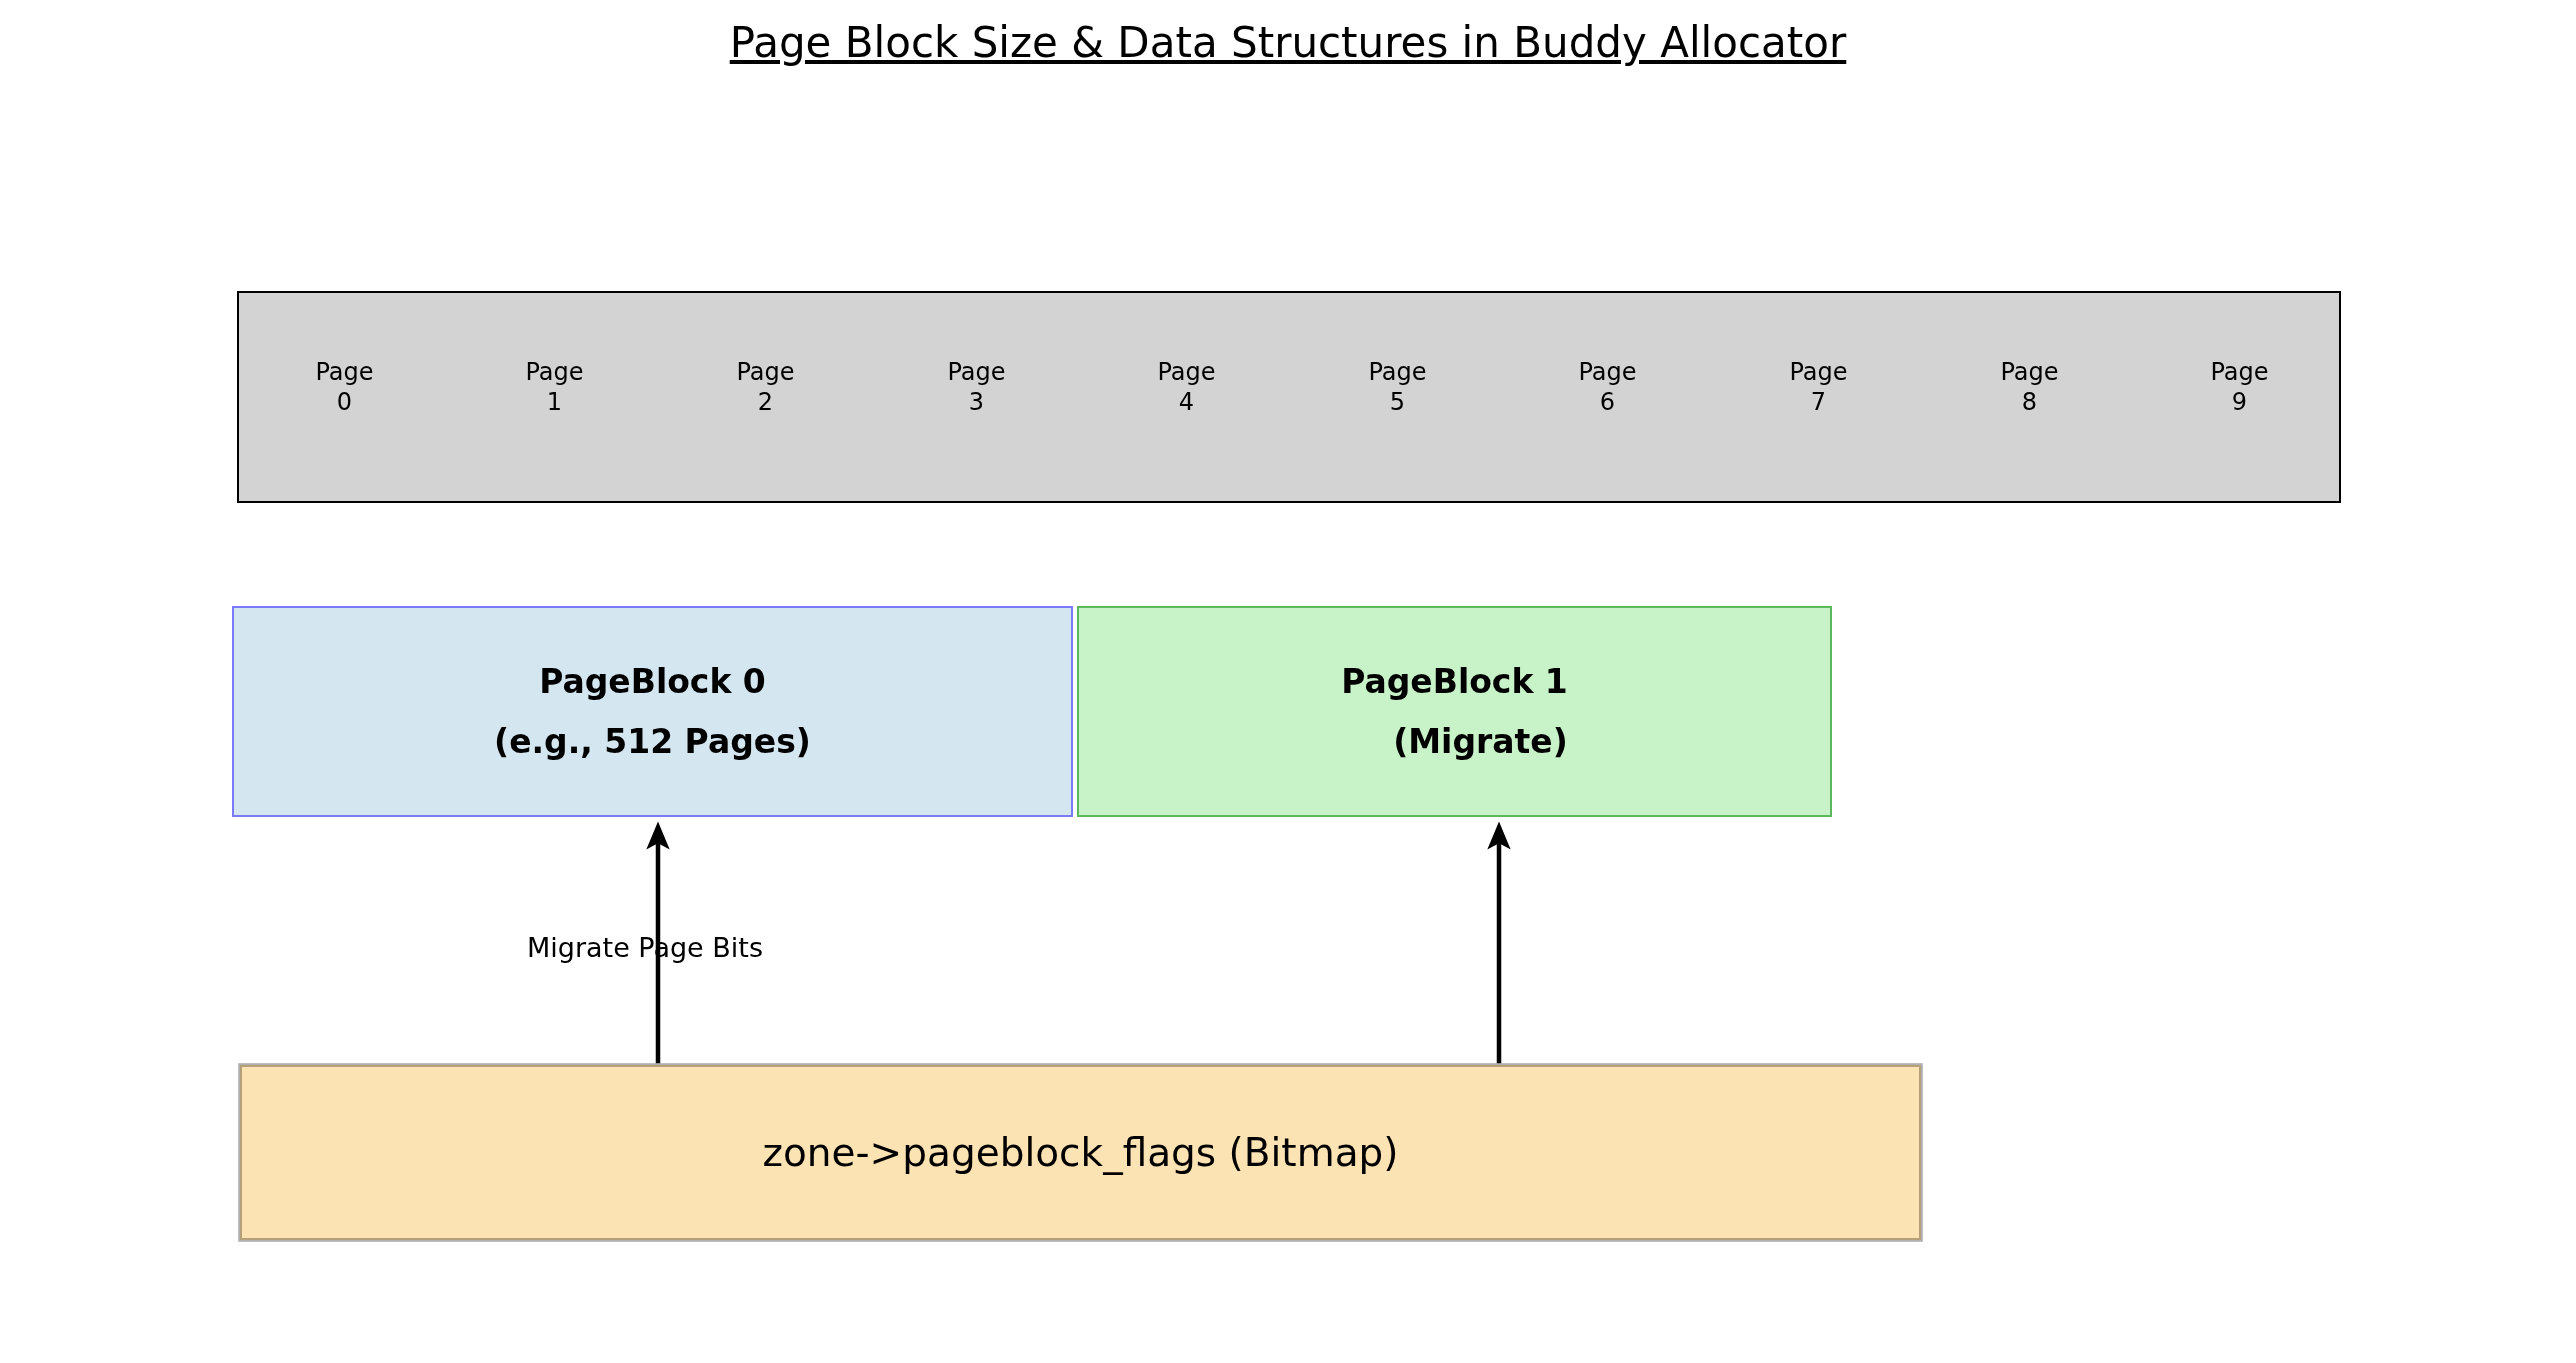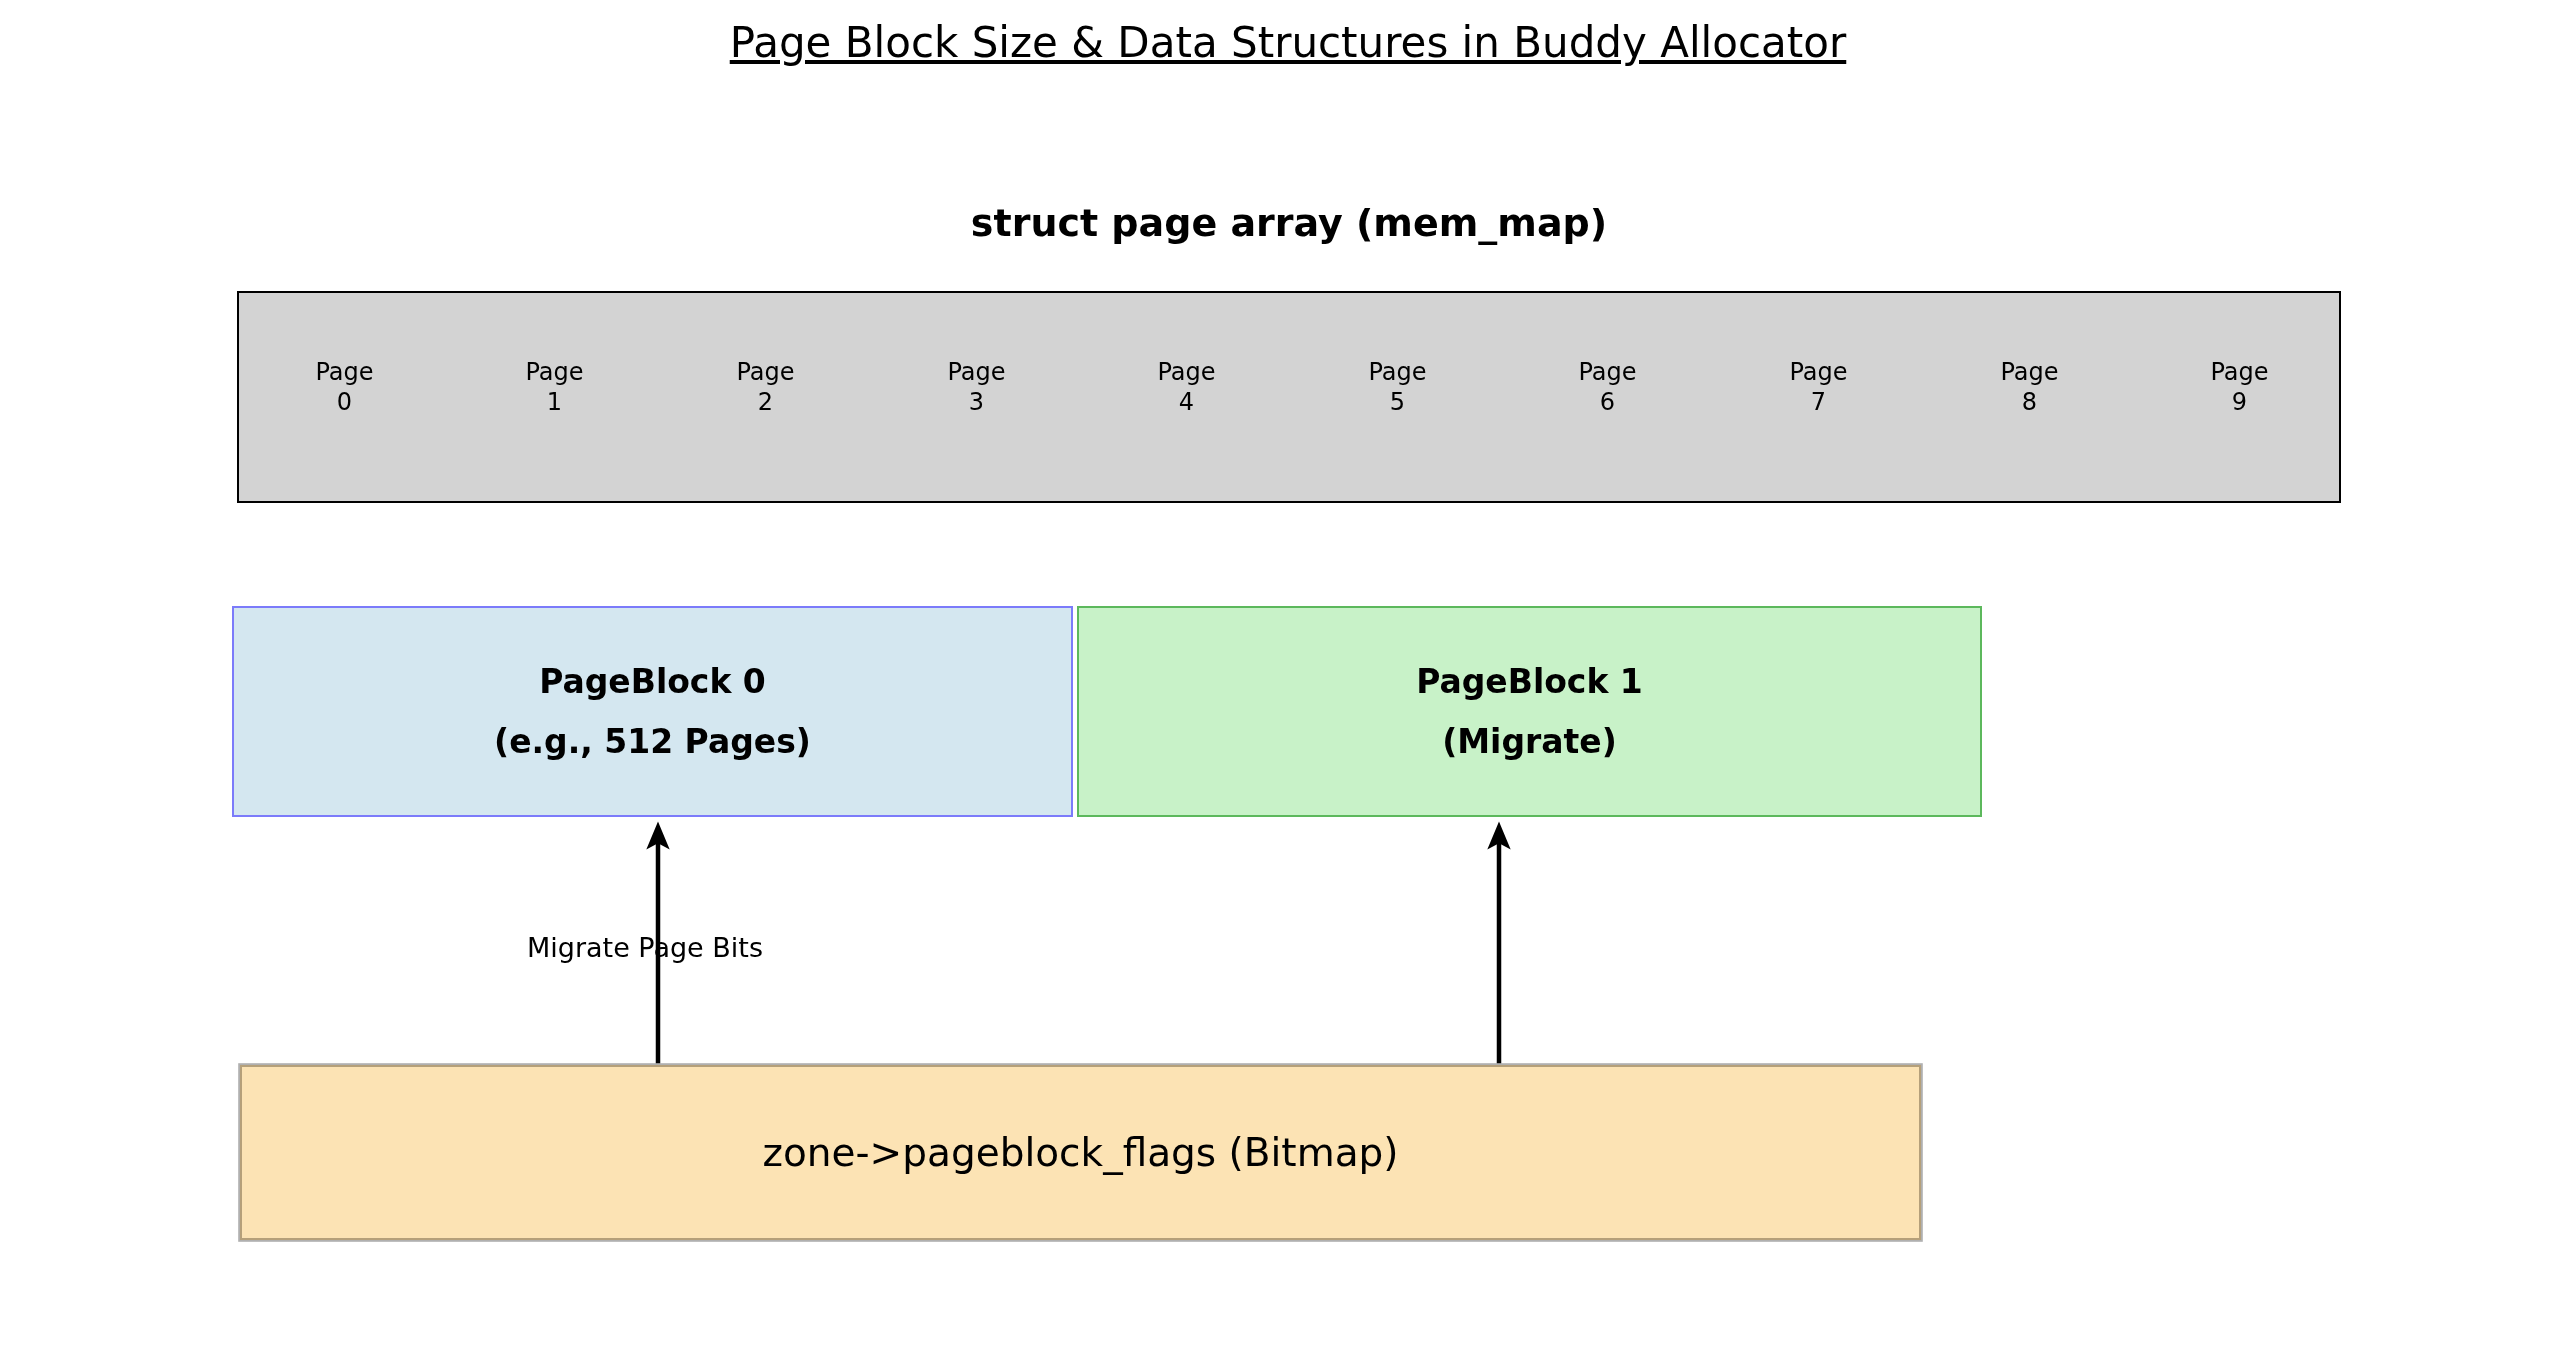--- a/index.html
+++ b/index.html
@@ -87,23 +87,24 @@
     color: #000000;
   }
   .pb-0 {
     left: 232px;
     width: 841px;
     background: #d4e7f0;
     border: 2.7px solid #7b7bfa;
   }
   .pb-1 {
     left: 1077px;
-    width: 905px;
+    width: 755px;
     background: #c8f2c8;
     border: 2.7px solid #5cb85c;
+    text-align: right;
   }
   .pb-line2 { display: block; margin-top: 16px; }
 
   
   .bitmap-box {
     position: absolute;
     left: 240px;
     top: 1065px;
     width: 1681px;
     height: 175px;
@@ -140,21 +141,20 @@
     white-space: nowrap;
   }
 </style>
 </head>
 <body>
 
 <div id="canvas">
 
   <div class="fig-title">Page Block Size &amp; Data Structures in Buddy Allocator</div>
 
-  <div class="section-title">struct page array (mem_map)</div>
 
   <div class="page-array">
     <div class="page-cell" style="left:105px;">
       <span>Page</span>
       <span class="pc-num">0</span>
     </div>
     <div class="page-cell" style="left:315px;">
       <span>Page</span>
       <span class="pc-num">1</span>
     </div>

